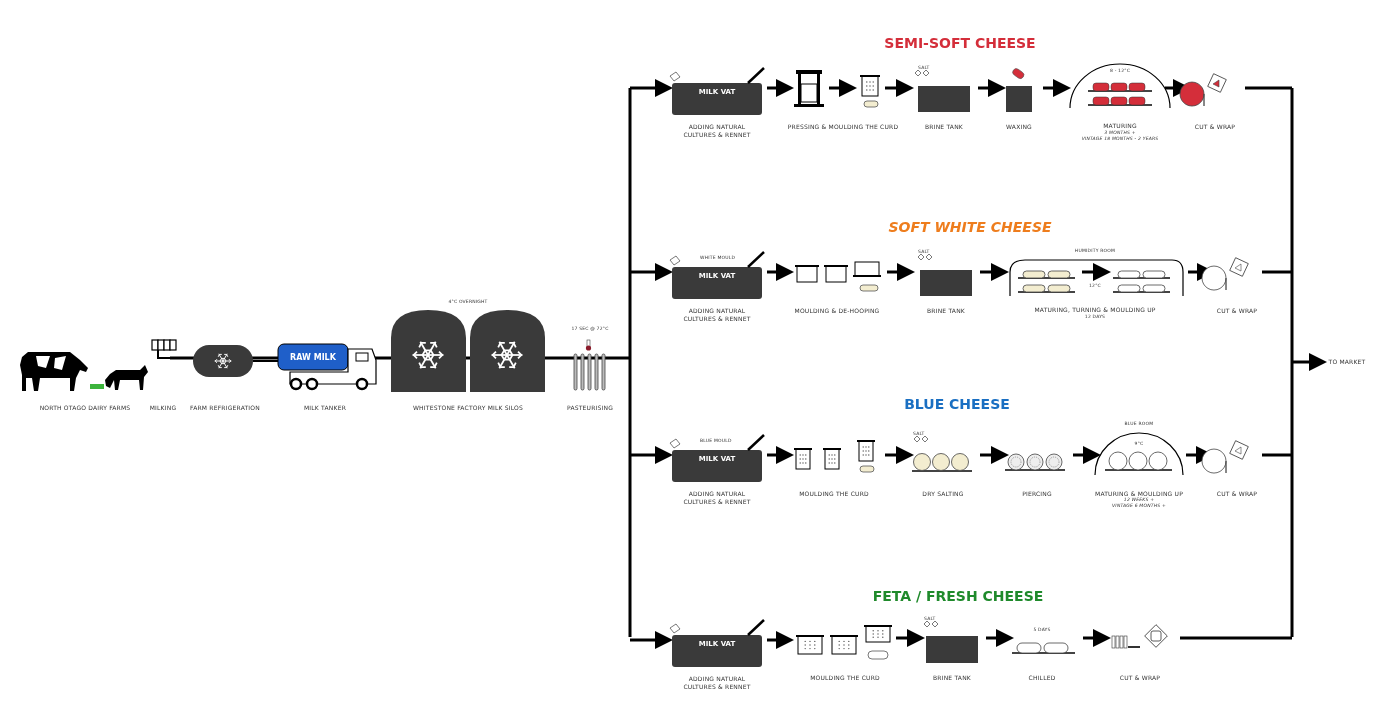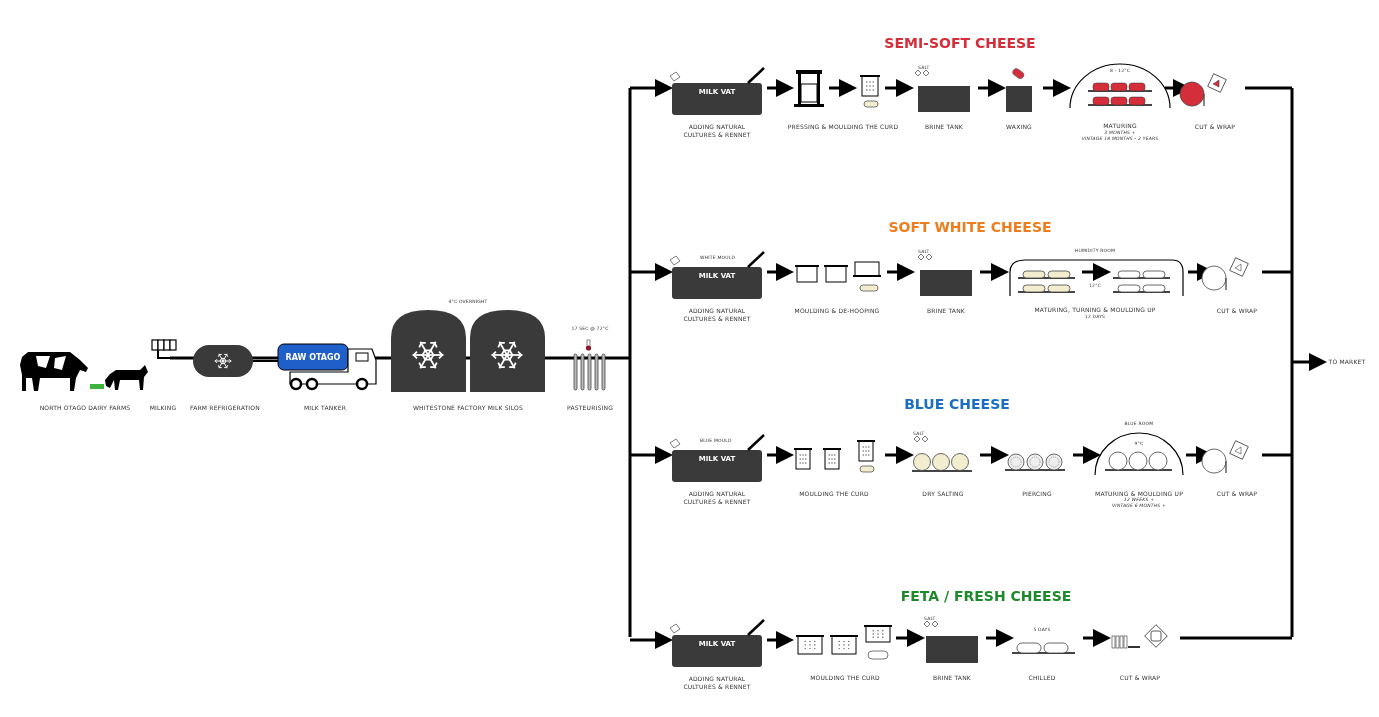--- a/index.html
+++ b/index.html
@@ -350,42 +350,42 @@
         <rect x="1151" y="631" width="10" height="10" rx="2" fill="#fff" stroke="#333" stroke-width="0.8"></rect>
       </g>
       <polyline points="1180,638 1292,638" stroke="#000" stroke-width="3" fill="none"></polyline>
     </g>
 </svg>
 
 <div class="lbl" style="left:85px;top:404px">NORTH OTAGO DAIRY FARMS</div>
 <div class="lbl" style="left:163px;top:404px">MILKING</div>
 <div class="lbl" style="left:225px;top:404px">FARM REFRIGERATION</div>
 <div class="lbl" style="left:325px;top:404px">MILK TANKER</div>
-<div class="raw" style="left:313px;top:353px">RAW OTAGO</div>
+<div class="raw" style="left:313px;top:353px">RAW MILK</div>
 <div class="lbl sm" style="left:468px;top:299px">4°C OVERNIGHT</div>
 <div class="lbl" style="left:468px;top:404px">WHITESTONE FACTORY MILK SILOS</div>
 <div class="lbl sm" style="left:590px;top:326px">17 SEC @ 72°C</div>
 <div class="lbl" style="left:590px;top:404px">PASTEURISING</div>
 <div class="lbl" style="left:1347px;top:358px">TO MARKET</div>
 
 <div id="lines-html">
     <div class="title" style="left: 960px; top: 35px; color: rgb(212, 46, 58);">SEMI-SOFT CHEESE</div>
     <div class="vattxt" style="left: 717px; top: 88px;">MILK VAT</div>
     <div class="lbl" style="left: 717px; top: 123px;">ADDING NATURAL</div>
     <div class="lbl" style="left: 717px; top: 131px;">CULTURES &amp; RENNET</div>
     <div class="lbl" style="left: 843px; top: 123px;">PRESSING &amp; MOULDING THE CURD</div>
     <div class="lbl sm" style="left: 918px; top: 65px; transform: none;">SALT</div>
     <div class="lbl" style="left: 944px; top: 123px;">BRINE TANK</div>
     <div class="lbl" style="left: 1019px; top: 123px;">WAXING</div>
     <div class="lbl sm" style="left: 1120px; top: 68px;">8 - 12°C</div>
     <div class="lbl" style="left: 1120px; top: 122px;">MATURING</div>
     <div class="lbl sm it" style="left: 1120px; top: 130px;">3 MONTHS +</div>
     <div class="lbl sm it" style="left: 1120px; top: 136px;">VINTAGE 18 MONTHS - 2 YEARS</div>
     <div class="lbl" style="left: 1215px; top: 123px;">CUT &amp; WRAP</div>
-    <div class="title" style="left: 970px; top: 219px; color: rgb(238, 125, 29);">SOFT WHITE CHEESE</div>
+    <div class="title" style="left: 970px; top: 219px; color: rgb(238, 125, 29); font-style: italic;">SOFT WHITE CHEESE</div>
     <div class="vattxt" style="left: 717px; top: 272px;">MILK VAT</div>
     <div class="lbl sm" style="left: 700px; top: 255px; transform: none;">WHITE MOULD</div>
     <div class="lbl" style="left: 717px; top: 307px;">ADDING NATURAL</div>
     <div class="lbl" style="left: 717px; top: 315px;">CULTURES &amp; RENNET</div>
     <div class="lbl" style="left: 837px; top: 307px;">MOULDING &amp; DE-HOOPING</div>
     <div class="lbl sm" style="left: 918px; top: 249px; transform: none;">SALT</div>
     <div class="lbl" style="left: 946px; top: 307px;">BRINE TANK</div>
     <div class="lbl sm" style="left: 1095px; top: 248px;">HUMIDITY ROOM</div>
     <div class="lbl sm" style="left: 1095px; top: 283px;">12°C</div>
     <div class="lbl" style="left: 1095px; top: 306px;">MATURING, TURNING &amp; MOULDING UP</div>
@@ -399,21 +399,21 @@
     <div class="lbl" style="left: 834px; top: 490px;">MOULDING THE CURD</div>
     <div class="lbl sm" style="left: 913px; top: 431px; transform: none;">SALT</div>
     <div class="lbl" style="left: 943px; top: 490px;">DRY SALTING</div>
     <div class="lbl" style="left: 1037px; top: 490px;">PIERCING</div>
     <div class="lbl sm" style="left: 1139px; top: 421px;">BLUE ROOM</div>
     <div class="lbl sm" style="left: 1139px; top: 441px;">9°C</div>
     <div class="lbl" style="left: 1139px; top: 490px;">MATURING &amp; MOULDING UP</div>
     <div class="lbl sm it" style="left: 1139px; top: 497px;">12 WEEKS +</div>
     <div class="lbl sm it" style="left: 1139px; top: 503px;">VINTAGE 6 MONTHS +</div>
     <div class="lbl" style="left: 1237px; top: 490px;">CUT &amp; WRAP</div>
-    <div class="title" style="left: 958px; top: 588px; color: rgb(31, 138, 43); margin-left: 28px;">FETA / FRESH CHEESE</div>
+    <div class="title" style="left: 958px; top: 588px; color: rgb(31, 138, 43);">FETA / FRESH CHEESE</div>
     <div class="vattxt" style="left: 717px; top: 640px;">MILK VAT</div>
     <div class="lbl" style="left: 717px; top: 675px;">ADDING NATURAL</div>
     <div class="lbl" style="left: 717px; top: 683px;">CULTURES &amp; RENNET</div>
     <div class="lbl" style="left: 845px; top: 674px;">MOULDING THE CURD</div>
     <div class="lbl sm" style="left: 924px; top: 616px; transform: none;">SALT</div>
     <div class="lbl" style="left: 952px; top: 674px;">BRINE TANK</div>
     <div class="lbl sm" style="left: 1042px; top: 627px;">5 DAYS</div>
     <div class="lbl" style="left: 1042px; top: 674px;">CHILLED</div>
     <div class="lbl" style="left: 1140px; top: 674px;">CUT &amp; WRAP</div>
   </div>

